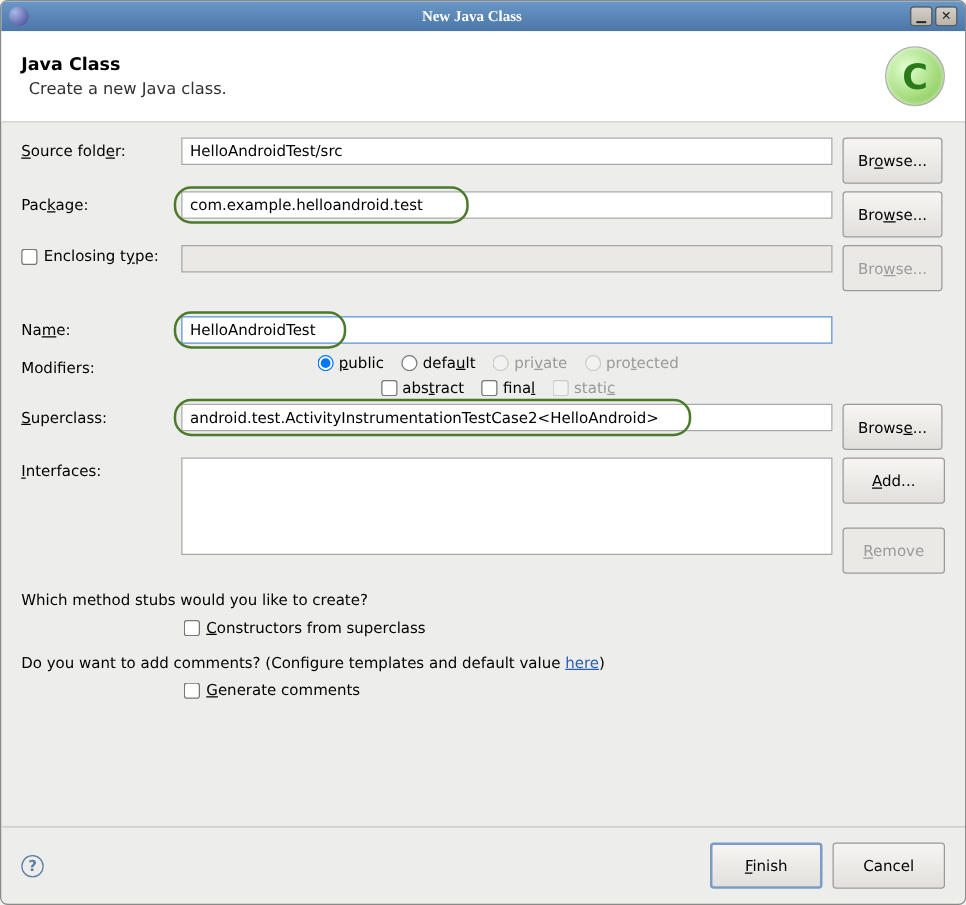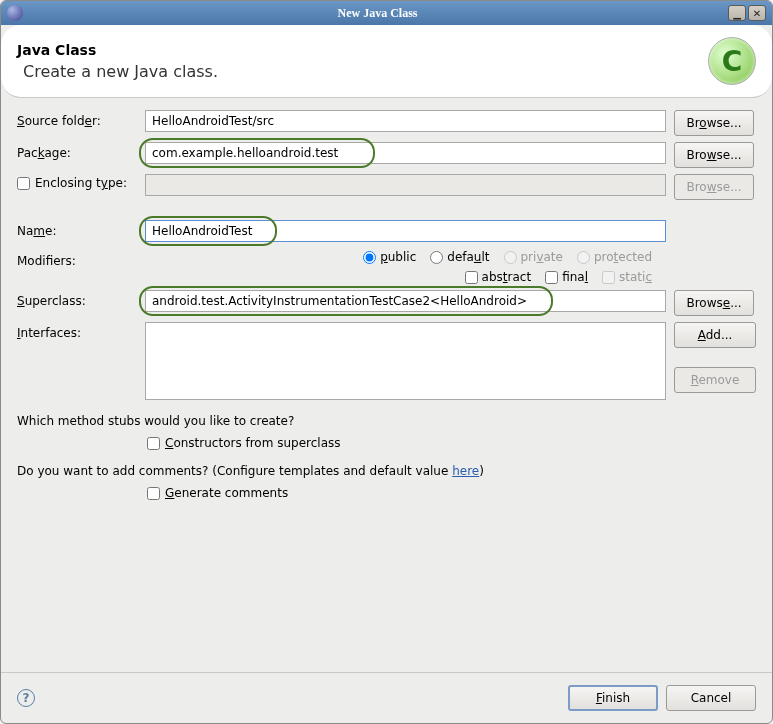--- a/index.html
+++ b/index.html
@@ -2,33 +2,33 @@
 <html><head>
 <meta charset="utf-8">
 <style>
 * { box-sizing: border-box; margin: 0; padding: 0; }
 body { font-family: "DejaVu Sans", "Liberation Sans", Arial, sans-serif; font-size: 12px; background: #f4f2f1; width: 773px; height: 724px; overflow: hidden; }
 .window { width: 773px; height: 724px; background: #ededeb; display: flex; flex-direction: column; border: 1px solid #8a8a8a; border-radius: 6px; overflow: hidden;}
 .titlebar { height: 24px; background: linear-gradient(to bottom, #6b97c7, #4a77a7); color: #fff; display: flex; align-items: center; padding: 0 6px; font-size: 12px; }
 .titlebar .app-icon { width: 16px; height: 16px; background: radial-gradient(circle at 30% 30%, #aab8e6, #3b3f8f); border-radius: 50%; margin-right: 6px; }
 .titlebar .title { flex: 1; text-align: center; font-weight: bold; font-family: Liberation Serif, serif; }
 .winbtn { width: 18px; height: 16px; margin-left: 2px; background: linear-gradient(to bottom, #d4d0c8, #b8b4ac); border: 1px solid #5a5a5a; border-radius: 3px; display: flex; align-items: center; justify-content: center; font-size: 10px; color: #222;}
-.header { background: #fff; padding: 12px 16px; border-bottom: 1px solid #c8c8c8; display: flex; align-items: center; border-radius: 20px; }
+.header { background: #fff; padding: 12px 16px; border-bottom: 1px solid #c8c8c8; display: flex; align-items: center; }
 .header-text { flex: 1; }
 .header h1 { font-size: 14px; font-weight: bold; margin-bottom: 4px; }
-.header p { font-size: 16px; color: #333; margin-left: 6px; }
+.header p { font-size: 13px; color: #333; margin-left: 6px; }
 .class-icon { width: 48px; height: 48px; background: radial-gradient(circle at 35% 35%, #e0ffd0, #7ac040); border-radius: 50%; display: flex; align-items: center; justify-content: center; font-size: 28px; font-weight: bold; color: #2a7a1a; border: 1px solid #b0b0b0; box-shadow: inset 0 0 4px rgba(255,255,255,0.8);}
 .content { flex: 1; padding: 12px 16px 6px 16px; display: flex; flex-direction: column; gap: 6px; }
 .row { display: flex; align-items: flex-start; gap: 8px; min-height: 24px; position: relative;}
 .label-col { width: 120px; padding-top: 4px; }
 .field-col { flex: 1; display: flex; align-items: center; gap: 6px; flex-wrap: wrap; }
 .btn-col { width: 82px; }
 input[type="text"] { height: 22px; padding: 2px 6px; border: 1px solid #a8a8a8; background: #fff; font-size: 12px; font-family: inherit; }
 .wide { flex: 1; min-width: 0; }
-.btn { height: 26px; min-width: 80px; padding: 0 10px; background: linear-gradient(to bottom, #f6f5f3, #e2e0dc); border: 1px solid #9a9a9a; border-radius: 3px; font-size: 12px; cursor: pointer; font-family: inherit;}
+.btn { height: 37px; min-width: 80px; padding: 0 10px; background: linear-gradient(to bottom, #f6f5f3, #e2e0dc); border: 1px solid #9a9a9a; border-radius: 3px; font-size: 12px; cursor: pointer; font-family: inherit;}
 .btn:disabled { color: #9a9a9a; background: #ebe9e6; }
 .btn u { text-decoration: underline; }
 input[type="text"]:disabled { background: #ebe9e6; color: #9a9a9a; }
 .radio-group, .check-group { display: flex; align-items: center; gap: 4px; margin-right: 14px; }
 .radio-group label, .check-group label, .inline-check label { font-size: 12px; }
 .disabled-label { color: #9a9a9a; }
 .interfaces-box { flex: 1; height: 78px; border: 1px solid #a8a8a8; background: #fff; }
 .stack-btns { display: flex; flex-direction: column; gap: 19px; }
 .section-text { margin-top: 8px; margin-bottom: 2px; }
 .indent-checks { margin-left: 130px; display: flex; flex-direction: column; gap: 6px; }
@@ -100,21 +100,21 @@
       <div class="label-col"><span>Na<span class="underline">m</span>e:</span></div>
       <div class="field-col" style="position:relative;">
         <div class="circled" style="--cw: 132px; position:absolute; left:0; top:0; bottom:0; width:132px; pointer-events:none;"></div>
         <input type="text" class="wide name-focus" value="HelloAndroidTest" style="">
       </div>
       <div class="btn-col"></div>
     </div>
 
     <div class="row">
       <div class="label-col"><span>Modifiers:</span></div>
-      <div class="field-col" style="flex-direction:column; align-items:flex-end; gap:6px;">
+      <div class="field-col" style="flex-direction:column; align-items:center; gap:6px;">
         <div style="display:flex;">
           <div class="radio-group">
               <input type="radio" name="vis" checked="" style="">
               <label><span class="underline">p</span>ublic</label>
             </div>
           <div class="radio-group">
               <input type="radio" name="vis" style="">
               <label>defa<span class="underline">u</span>lt</label>
             </div>
           <div class="radio-group">

